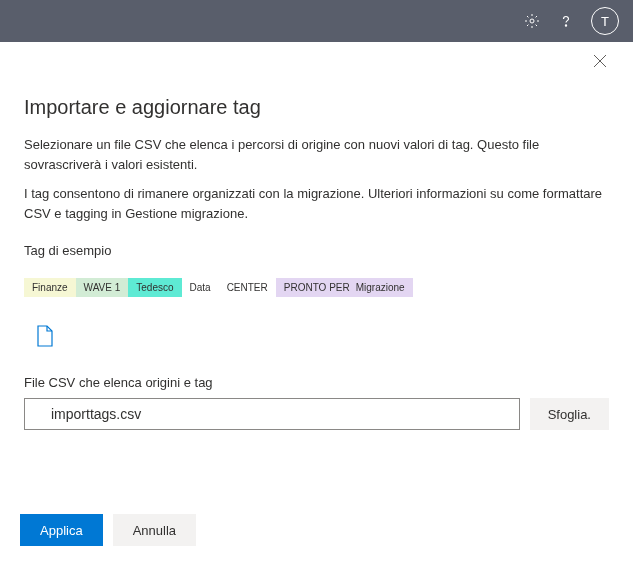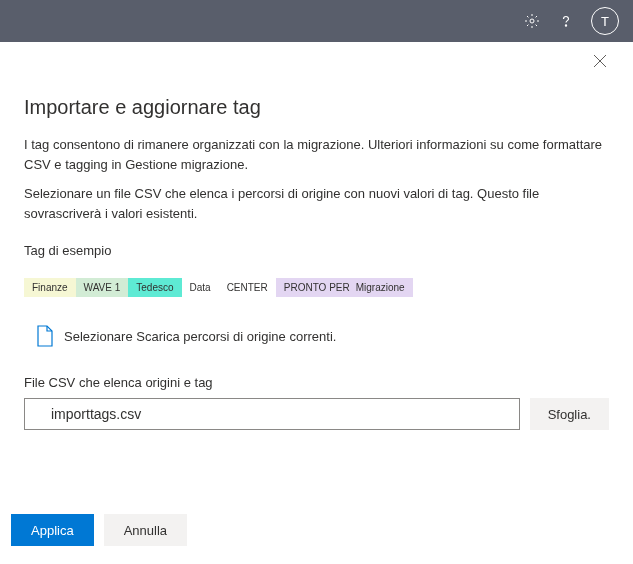--- a/index.html
+++ b/index.html
@@ -133,21 +133,21 @@
       font-size: 13px;
       font-family: inherit;
       cursor: pointer;
       color: #323130;
     }
     .footer {
       position: absolute;
       bottom: 0;
       left: 0;
       right: 11px;
-      padding: 16px 24px 18px 11px;
+      padding: 16px 24px 18px 20px;
       display: flex;
       gap: 10px;
     }
     .btn-primary {
       background: #0078d4;
       color: #fff;
       border: none;
       height: 32px;
       padding: 0 20px;
       font-size: 13px;
@@ -194,43 +194,42 @@
   <div class="panel">
     <div class="close-btn">
       <svg viewBox="0 0 14 14" width="14" height="14" stroke="currentColor" stroke-width="1">
         <line x1="1" y1="1" x2="13" y2="13"></line>
         <line x1="13" y1="1" x2="1" y2="13"></line>
       </svg>
     </div>
 
     <h1 class="title">Importare e aggiornare tag</h1>
 
+    <p class="desc">Selezionare un file CSV che elenca i percorsi di origine con nuovi valori di tag. Questo file sovrascriverà i valori esistenti.</p>
     <p class="desc">I tag consentono di rimanere organizzati con la migrazione. Ulteriori informazioni su come formattare CSV e tagging in Gestione migrazione.</p>
-    <p class="desc">Selezionare un file CSV che elenca i percorsi di origine con nuovi valori di tag. Questo file sovrascriverà i valori esistenti.</p>
 
     <div class="section-label">Tag di esempio</div>
 
     <div class="tags-row">
       <span class="tag tag-finance">Finanze</span>
       <span class="tag tag-wave">WAVE 1</span>
       <span class="tag tag-tedesco">Tedesco</span>
       <span class="tag tag-data">Data</span>
       <span class="tag tag-center">CENTER</span>
       <span class="tag tag-pronto">PRONTO PER</span>
       <span class="tag tag-migrazione">Migrazione</span>
     </div>
 
     <div class="download-row">
       <span class="file-icon">
         <svg viewBox="0 0 18 22" width="18" height="22" fill="none" stroke="currentColor" stroke-width="1.2">
           <path d="M2 1h9l5 5v15H2V1z"></path>
           <path d="M11 1v5h5"></path>
         </svg>
       </span>
-      <span class="download-text">Selezionare Scarica percorsi di origine correnti.</span>
     </div>
 
     <div class="field-label">File CSV che elenca origini e tag</div>
     <div class="input-row">
       <input type="text" class="text-input" value="importtags.csv" style="">
       <button class="browse-btn">Sfoglia.</button>
     </div>
   </div>
 
   <div class="footer">

